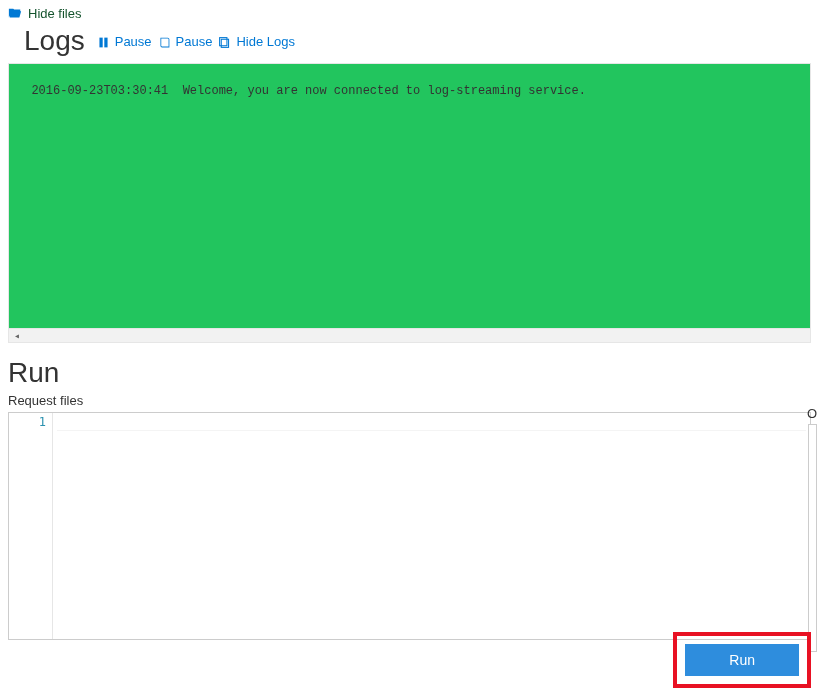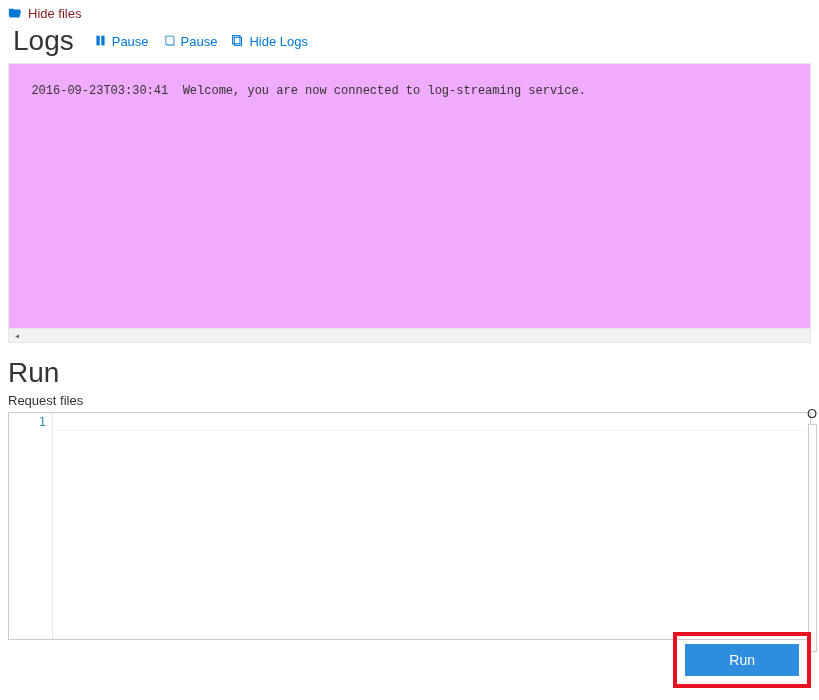--- a/index.html
+++ b/index.html
@@ -6,52 +6,52 @@
     body {
       font-family: "Segoe UI", Arial, sans-serif;
       background: #fff;
       width: 819px;
       height: 700px;
       overflow: hidden;
       position: relative;
     }
     .top-link {
       padding: 6px 8px 4px 8px;
-      color: #7f1d1d;
+      color: #14532d;
       font-size: 13px;
       display: flex;
       align-items: flex-start;
       gap: 6px;
       cursor: pointer;
     }
     .top-link svg { width: 14px; height: 14px; fill: #0078d4; }
     .logs-header {
       display: flex;
       align-items: center;
-      padding: 0 13px;
-      gap: 14px;
+      padding: 0 24px;
+      gap: 6px;
     }
     .logs-title {
       font-size: 28px;
       font-weight: 300;
       color: #333;
       margin-right: 6px;
     }
     .log-action {
       display: flex;
-      align-items: flex-start;
+      align-items: flex-end;
       gap: 5px;
       color: #0078d4;
       font-size: 13px;
       cursor: pointer;
     }
     .log-action svg { width: 13px; height: 13px; fill: #0078d4; }
     .log-console {
       margin: 6px 8px 0 8px;
-      background: #f0abfc;
+      background: #22c55e;
       border: 1px solid #e6e6e6;
       height: 280px;
       font-family: Consolas, "Courier New", monospace;
       font-size: 12px;
       color: #333;
       padding: 6px 8px;
       white-space: pre;
       overflow: auto;
       position: relative;
     }

